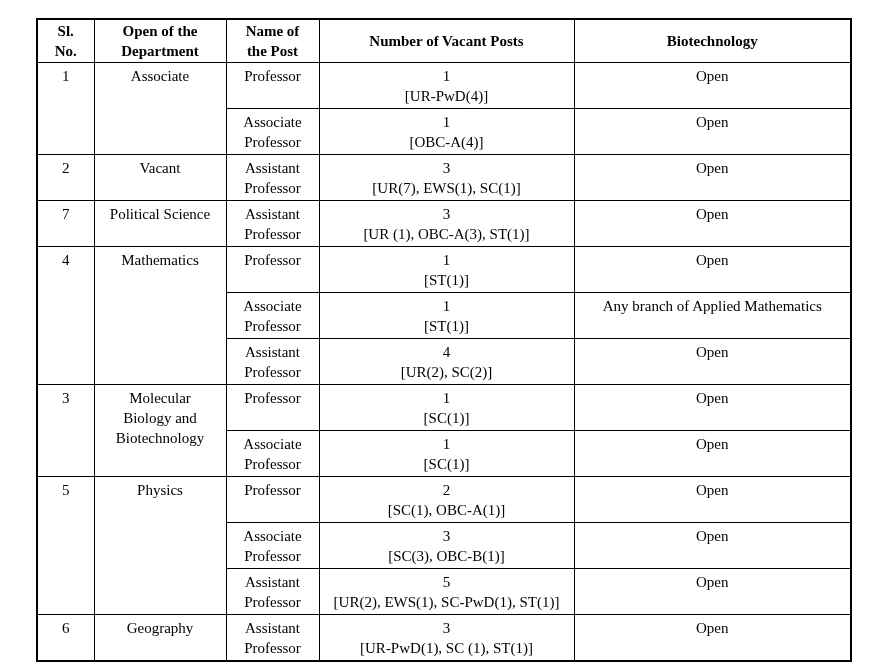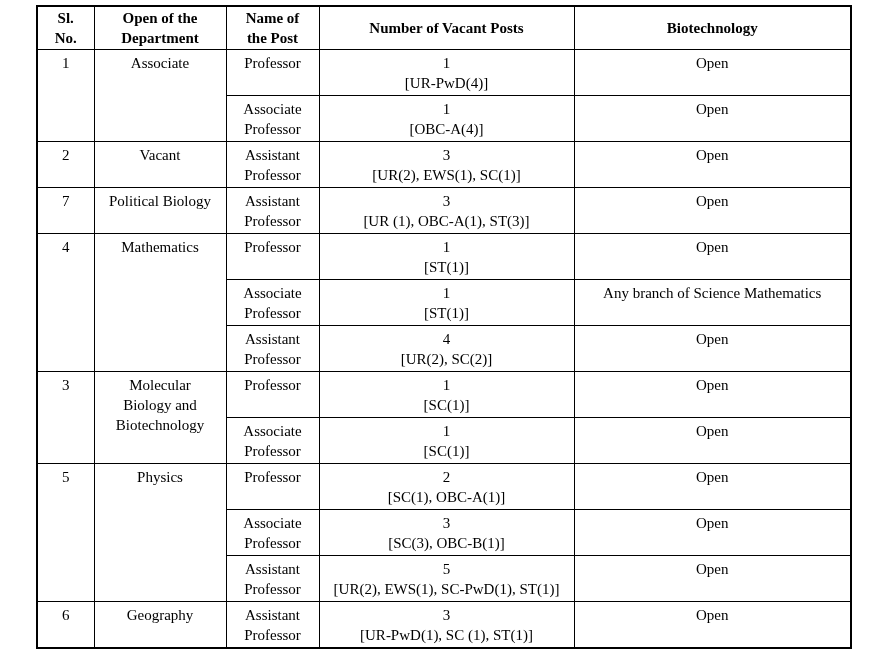--- a/index.html
+++ b/index.html
@@ -8,21 +8,21 @@
     padding: 0;
     width: 876px;
     height: 669px;
     background: #ffffff;
     font-family: "Liberation Serif", serif;
     color: #000000;
   }
   table.vacancy-table {
     border-collapse: collapse;
     table-layout: fixed;
-    margin: 5px 0 0 36px;
+    margin: 18px 0 0 36px;
     border: 2px solid #000;
   }
   col.c-sl   { width: 57px; }
   col.c-dept { width: 132px; }
   col.c-post { width: 93px; }
   col.c-num  { width: 255px; }
   col.c-spec { width: 277px; }
   th, td {
     border: 1px solid #000;
     font-size: 15px;
@@ -79,43 +79,43 @@
         <td>Associate
 Professor</td>
         <td><div>1</div><div>[OBC-A(4)]</div></td>
         <td>Open</td>
       </tr>
       <tr>
         <td rowspan="1">2</td>
         <td rowspan="1">Vacant</td>
         <td>Assistant
 Professor</td>
-        <td><div>3</div><div>[UR(2), EWS(1), SC(1)]</div></td>
+        <td><div>3</div><div>[UR(7), EWS(1), SC(1)]</div></td>
         <td>Open</td>
       </tr>
       <tr>
         <td rowspan="1">7</td>
-        <td rowspan="1">Political Biology</td>
+        <td rowspan="1">Political Science</td>
         <td>Assistant
 Professor</td>
-        <td><div>3</div><div>[UR (1), OBC-A(1), ST(3)]</div></td>
+        <td><div>3</div><div>[UR (1), OBC-A(3), ST(1)]</div></td>
         <td>Open</td>
       </tr>
       <tr>
         <td rowspan="3">4</td>
         <td rowspan="3">Mathematics</td>
         <td>Professor</td>
         <td><div>1</div><div>[ST(1)]</div></td>
         <td>Open</td>
       </tr>
       <tr>
         <td>Associate
 Professor</td>
         <td><div>1</div><div>[ST(1)]</div></td>
-        <td>Any branch of Science Mathematics</td>
+        <td>Any branch of Applied Mathematics</td>
       </tr>
       <tr>
         <td>Assistant
 Professor</td>
         <td><div>4</div><div>[UR(2), SC(2)]</div></td>
         <td>Open</td>
       </tr>
       <tr>
         <td rowspan="2">3</td>
         <td rowspan="2">Molecular

